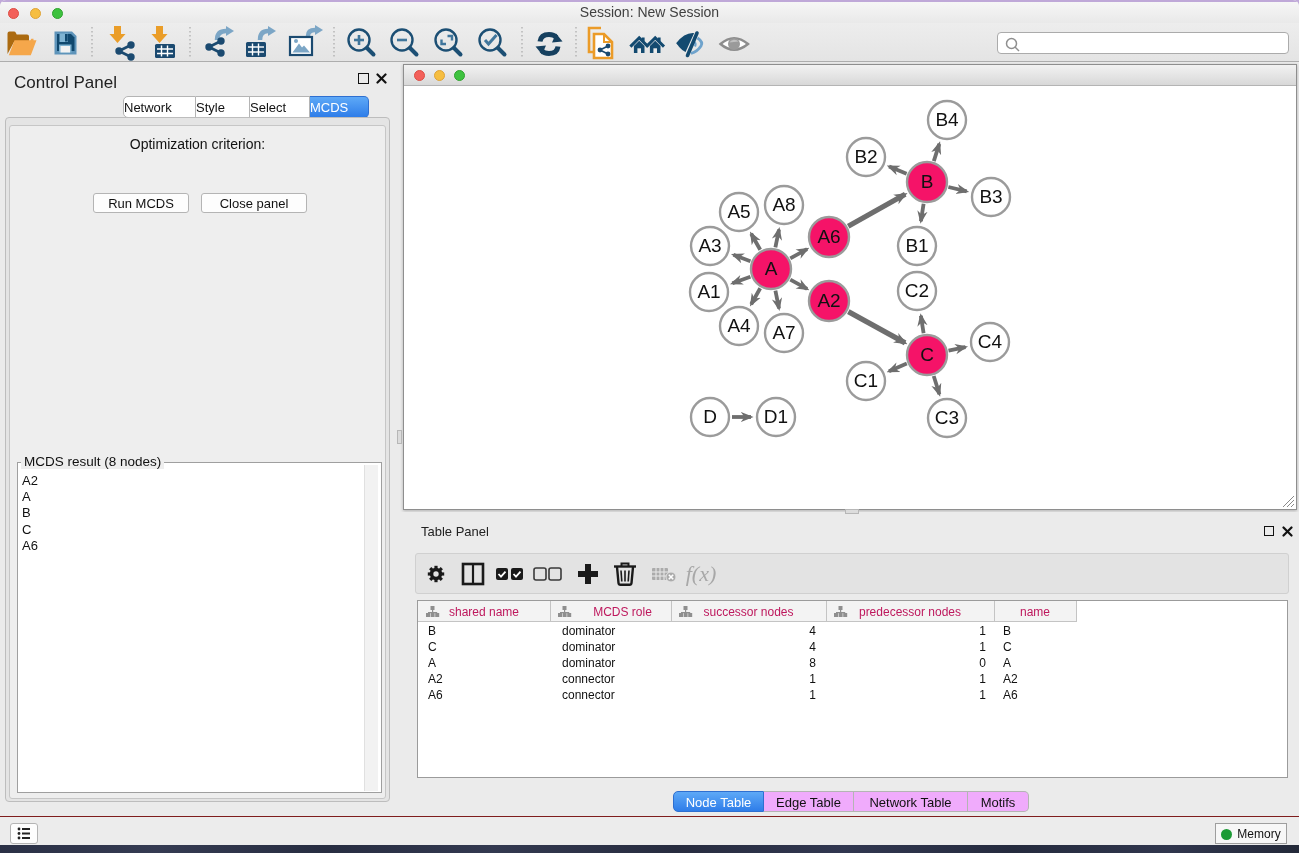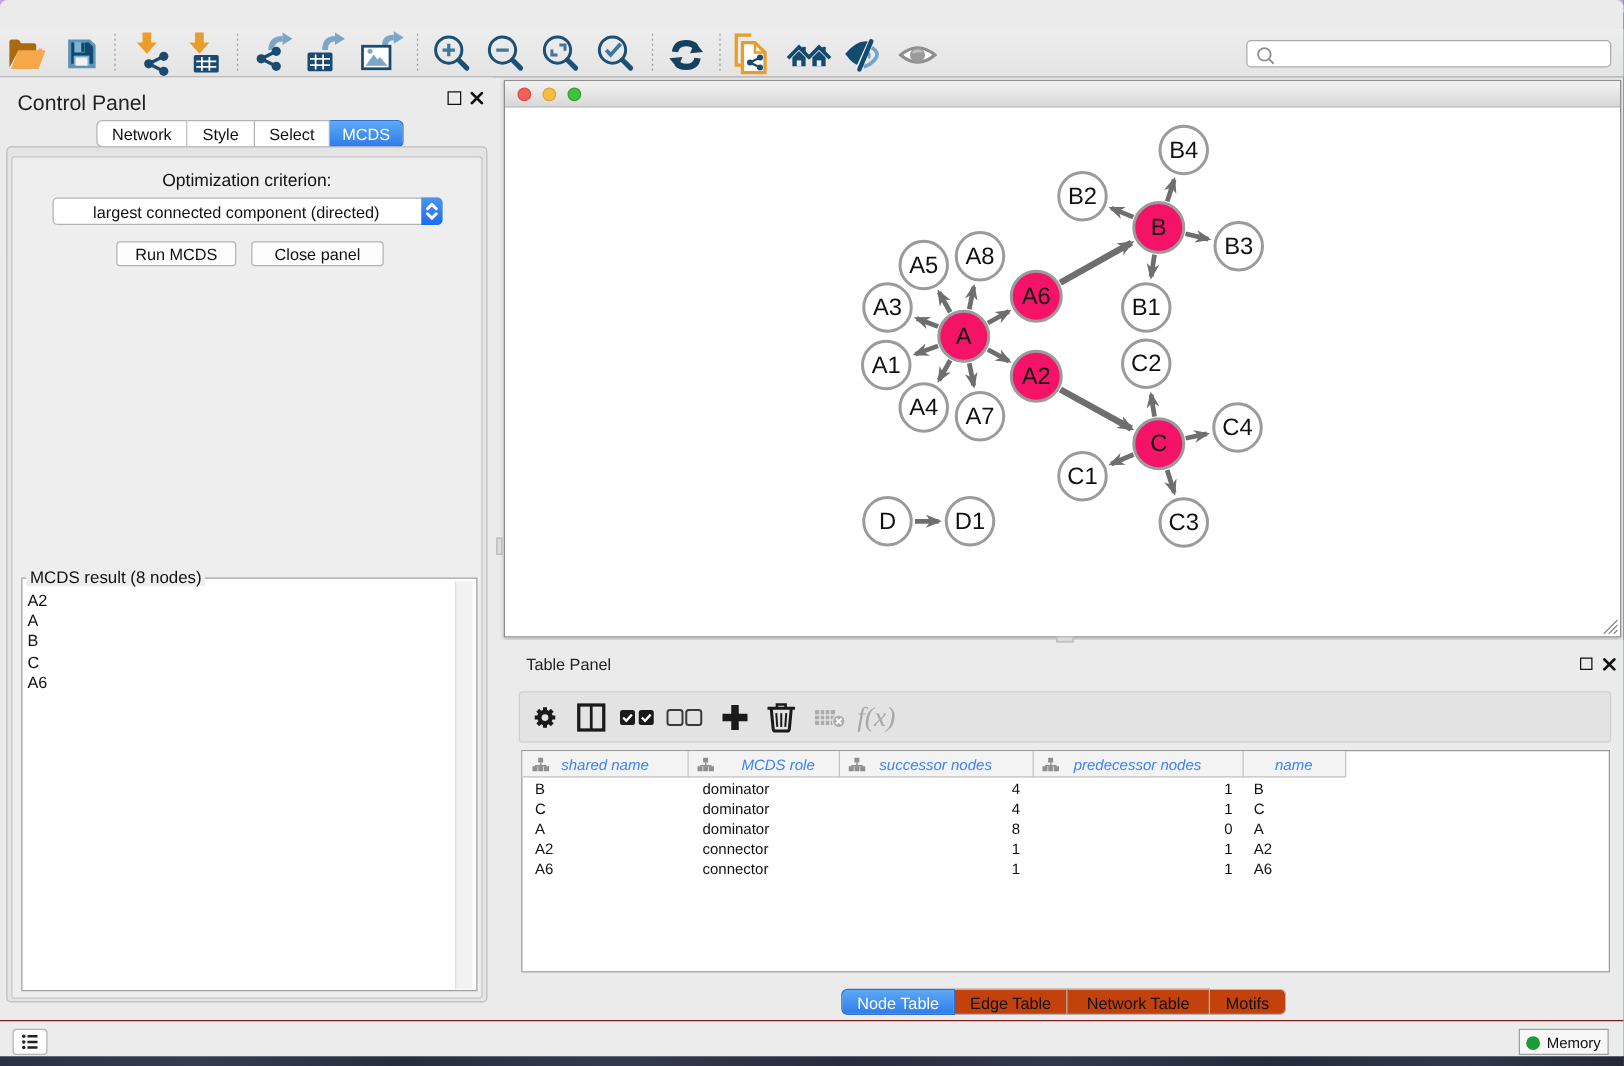--- a/index.html
+++ b/index.html
@@ -21,22 +21,22 @@
 #titletext { position:absolute; top:4px; left:0; width:100%; text-align:center; font-size:14px; color:#404040; }
 
 #toolbar { position:absolute; left:0; top:23px; width:1299px; height:39px;
   background:linear-gradient(#ededed,#e4e4e4); border-bottom:1px solid #adadad; }
 #searchbox { position:absolute; left:997px; top:9px; width:292px; height:22px; background:#fff;
   border:1px solid #ababab; border-radius:4px; }
 
 #cpanel { position:absolute; left:0; top:62px; width:395px; height:754px; background:#ebebeb; }
 #cpanel-title { position:absolute; left:14px; top:11px; font-size:17px; color:#222; }
 .tabs { position:absolute; font-size:13px; }
-.tab { position:absolute; top:0; height:22px; line-height:22px; text-align:center; background:#fff;
-  border:1px solid #b4b4b4; color:#111; }
+.tab { position:absolute; top:0; height:22px; line-height:22px; background:#fff;
+  border:1px solid #b4b4b4; color:#111;margin-left:46px; }
 .tab.sel { background:linear-gradient(#5ea9f7,#2e7de9); color:#fff; border-color:#2e6fd0; }
 #cp-body { position:absolute; left:5px; top:55px; width:385px; height:685px; background:#e4e4e4;
   border:1px solid #bdbdbd; border-radius:4px; }
 #cp-inner { position:absolute; left:3px; top:7px; width:377px; height:674px; background:#eeeeee;
   border:1px solid #c6c6c6; border-radius:3px; }
 
 #netwin { position:absolute; left:403px; top:64px; width:894px; height:446px; background:#fff;
   border:1px solid #8e8e8e; box-shadow:0 1px 3px rgba(0,0,0,.25); }
 #nw-title { position:absolute; left:0; top:0; width:100%; height:21px; background:linear-gradient(#f2f2f2,#d8d8d8);
   border-bottom:1px solid #b4b4b4; }
@@ -55,35 +55,42 @@
 #statusbar { position:absolute; left:0; top:816px; width:1299px; height:29px; background:#ececec; border-top:1px solid #7f1d1d; }
 .btnish { background:#fdfdfd; border:1px solid #b4b4b4; border-radius:3px; }
 
 .e { stroke-width:3.8; marker-end:url(#ah); }
 .et { stroke-width:5.2; marker-end:url(#ah2); }
 .nw { fill:#fff; }
 .np { fill:#f51368; }
 .nlg text { font-size:19px; fill:#111; text-anchor:middle; font-family:"Liberation Sans",sans-serif; }
 
 .hdrsep { top:0; width:1px; height:21px; background:#c4c4c4; }
-.hlabel { top:4px; text-align:center; font-size:12px; color:#3b82f6;font-style:italic; }
+.hlabel { top:4px; text-align:center; font-size:12px; color:#be185d; }
 .rows .row { height:16px; line-height:16px; font-size:12px; color:#111; position:relative; }
 .rows .c1 { position:absolute; left:10px; }
 .rows .c2 { position:absolute; left:144px; }
 .rows .c3 { position:absolute; left:281px; width:117px; text-align:right; }
 .rows .c4 { position:absolute; left:451px; width:117px; text-align:right; }
 .rows .c5 { position:absolute; left:585px; }
-.btabs .btab { position:absolute; top:0; height:21px; line-height:21px; text-align:center; background:#c2410c; border:1px solid #b4b4b4; color:#111; }
+.btabs .btab { position:absolute; top:0; height:21px; line-height:21px; text-align:center; background:#f0abfc; border:1px solid #b4b4b4; color:#111; }
 .btabs .bsel { background:linear-gradient(#5ea9f7,#2e7de9); color:#fff; border-color:#2e6fd0; }
 </style>
 </head>
 <body>
 <div id="desktop"></div>
 <div class="abs" style="left:0;top:0;width:1299px;height:10px;background:#c0a9d9"></div>
 <div id="app">
+  <div id="titlebar">
+    <div id="purpletop"></div>
+    <div class="tl t1"></div>
+      <div class="tl t2"></div>
+      <div class="tl t3"></div>
+    <div id="titletext">Session: New Session</div>
+  </div>
   <div id="toolbar">
     <svg class="abs" style="left:0;top:0" width="1299" height="39" viewBox="0 0 1299 39">
       <g stroke="#9b9b9b" stroke-width="1" stroke-dasharray="1.5,2.5">
         <line x1="92" y1="4" x2="92" y2="35"></line>
           <line x1="190" y1="4" x2="190" y2="35"></line>
         <line x1="334" y1="4" x2="334" y2="35"></line>
           <line x1="522" y1="4" x2="522" y2="35"></line>
         <line x1="576" y1="4" x2="576" y2="35"></line>
       </g>
 
@@ -251,31 +258,20 @@
     <div class="tabs" style="left:77px;top:34px;width:246px;height:21px">
       <div class="tab" style="left:0;width:73px;border-radius:5px 0 0 5px;">Network</div>
       <div class="tab" style="left:73px;width:54px;border-left:none;">Style</div>
       <div class="tab" style="left:127px;width:60px;border-left:none;">Select</div>
       <div class="tab sel" style="left:187px;width:59px;border-left:none;border-radius:0 5px 5px 0;">MCDS</div>
     </div>
     <div id="cp-body">
         <div id="cp-inner"></div>
       </div>
     <div class="abs" style="left:0;top:74px;width:395px;text-align:center;font-size:14px;color:#111">Optimization criterion:</div>
-    <div id="cp-select" class="abs" style="left:42px;top:96px;width:312px;height:22px;background:#fff;border:1px solid #b3b3b3;border-radius:4px;">
-      <div class="abs" style="left:0;top:3px;width:292px;text-align:center;font-size:13px;color:#111">largest connected component (directed)</div>
-      <div class="abs" style="right:-1px;top:-1px;width:17px;height:22px;border-radius:0 4px 4px 0;background:linear-gradient(#4b95f2,#1e6cf0);">
-        <svg width="17" height="22" viewBox="0 0 17 22">
-            <g fill="none" stroke="#fff" stroke-width="2.4" stroke-linecap="round" stroke-linejoin="round">
-              <polyline points="5,9 8.5,5.5 12,9"></polyline>
-              <polyline points="5,13 8.5,16.5 12,13"></polyline>
-            </g>
-          </svg>
-      </div>
-    </div>
     <div class="abs btnish" style="left:93px;top:131px;width:96px;height:20px;text-align:center;font-size:13px;line-height:19px;color:#111">Run MCDS</div>
     <div class="abs btnish" style="left:201px;top:131px;width:106px;height:20px;text-align:center;font-size:13px;line-height:19px;color:#111">Close panel</div>
     <div class="abs" style="left:17px;top:400px;width:365px;height:331px;border:1px solid #9f9f9f;background:#fff">
       <div class="abs" style="left:3px;top:-8px;font-size:13.5px;color:#111;background:#eeeeee;padding:0 3px;line-height:14px">MCDS result (8 nodes)</div>
       <div class="abs" style="left:4px;top:10px;font-size:13px;color:#111;line-height:16.2px">A2<br>A<br>B<br>C<br>A6</div>
       <div class="abs" style="right:3px;top:2px;width:14px;height:326px;background:#f2f2f2;border-left:1px solid #e0e0e0"></div>
     </div>
   </div>
   <div id="netwin">
     <div id="nw-title">

